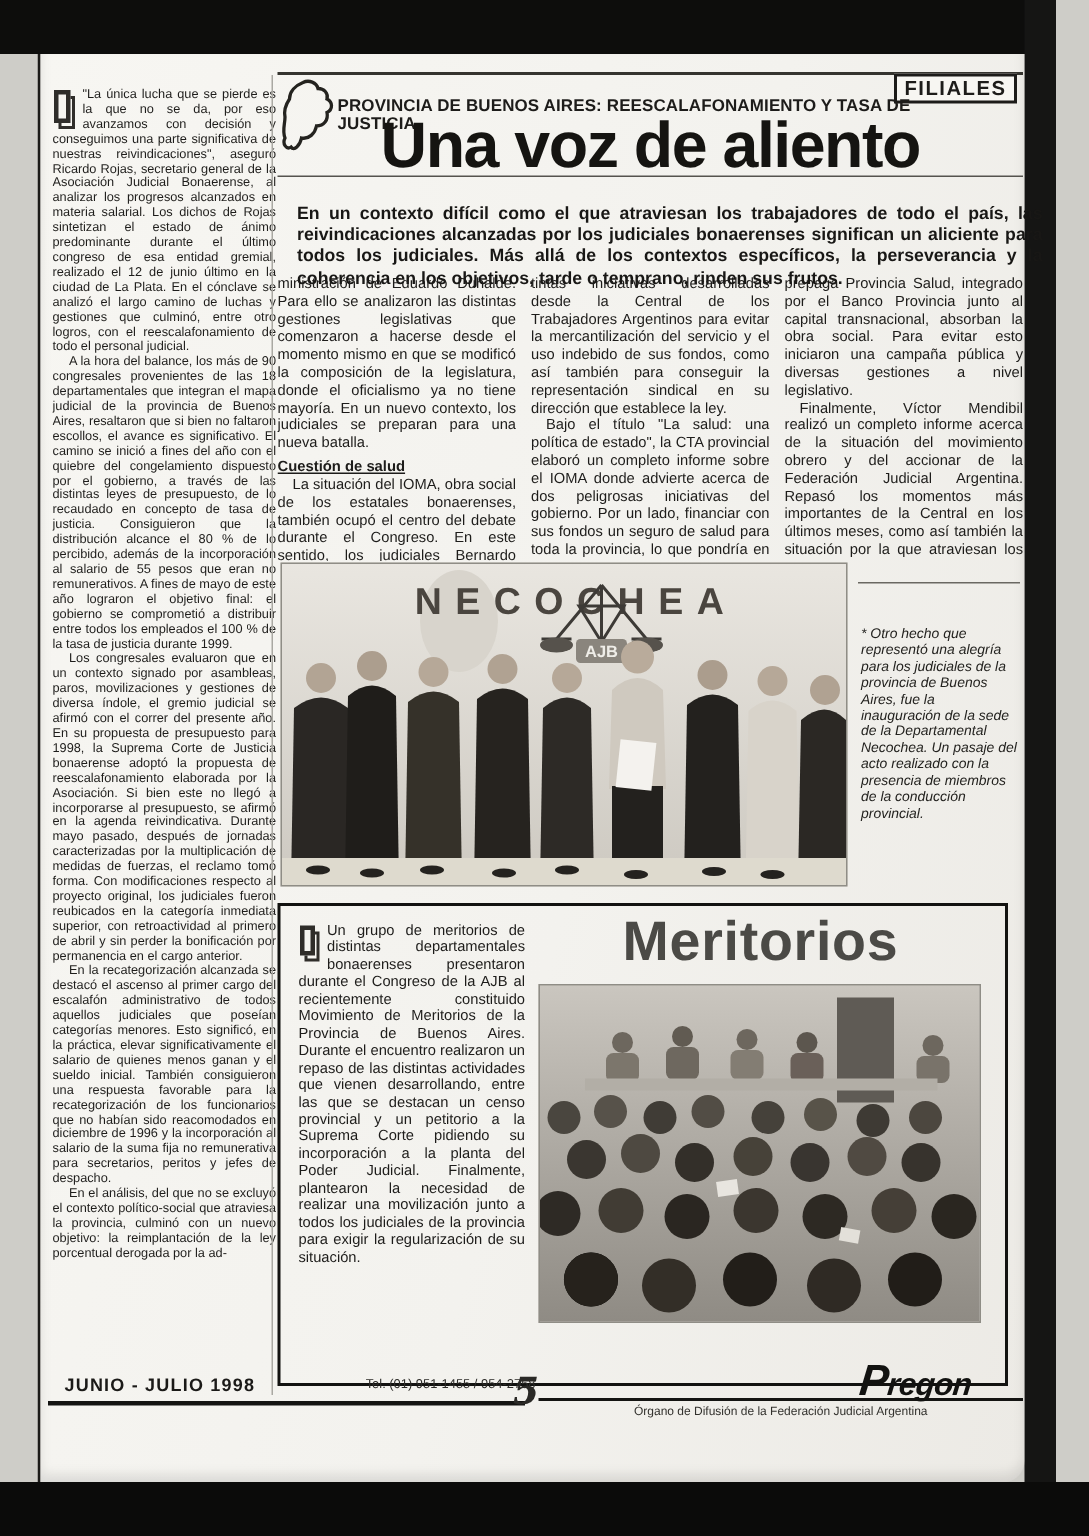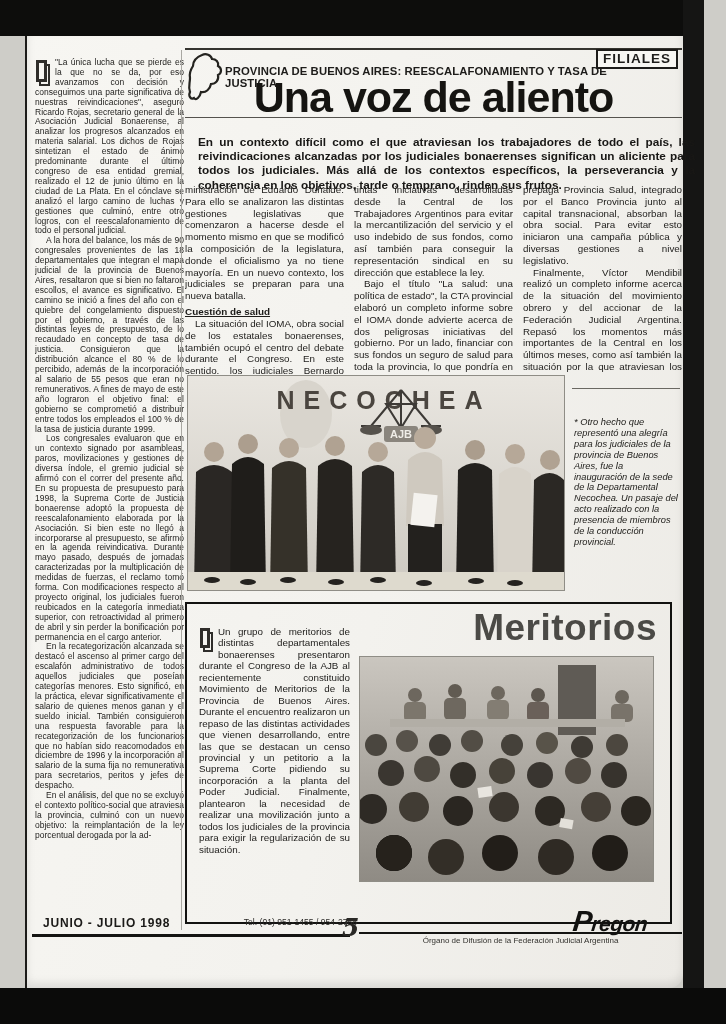--- a/index.html
+++ b/index.html
@@ -67,24 +67,24 @@
 
   
   .photo1 { left:160px; top:339px; width:378px; height:216px; border:1px solid #8f8d86; background:#ddd9d2; }
   .caption1 {
     left:547px; top:381px; width:104px; margin:0;
     font-style:italic; font-size:9.3px; line-height:10.9px; color:#23221f;
   }
 
   
   .mbox { left:158px; top:566px; width:487px; height:322px; border:2.5px solid #121210; background:transparent; }
-  .mcol { left:12px; top:22px; width:151px; height:298px; overflow:hidden; }
+  .mcol { left:12px; top:11px; width:151px; height:298px; overflow:hidden; }
   .mpara { margin:0; text-align:justify; font-size:9.8px; line-height:11.45px; color:#1d1c1a; }
   .mtitle {
-    left:170px; top:4px; width:300px; text-align:right;
+    left:170px; top:4px; width:300px; text-align:center;
     font-size:37px; font-weight:bold; letter-spacing:0.5px; color:#4b4a46; line-height:1.1;
   }
   .photo2 { left:172px; top:52px; width:295px; height:226px; border:1px solid #8f8d86; background:#c2beb7; }
   .caption2 {
     left:172px; top:284px; width:300px; margin:0;
     font-style:italic; font-weight:bold; font-size:9.4px; color:#23221f;
   }
 
   
   .issue-date { left:16px; top:880px; font-weight:bold; font-size:12px; letter-spacing:0.8px; color:#1b1a18; }

